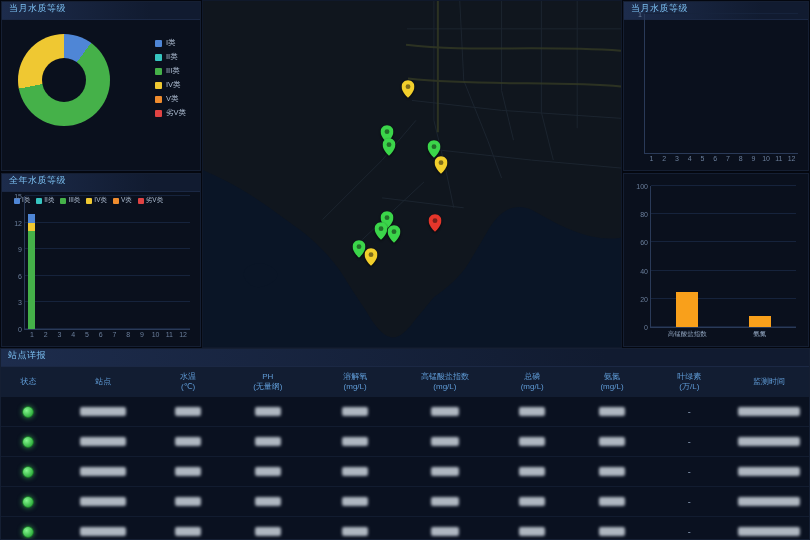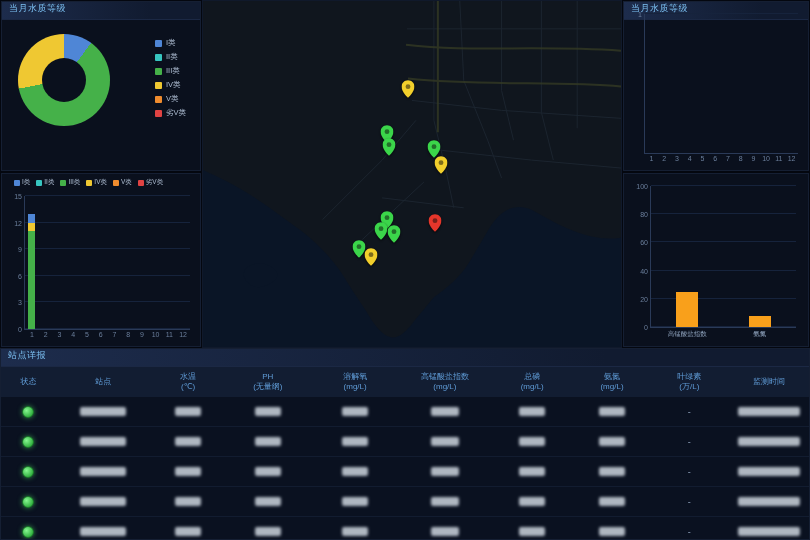--- a/index.html
+++ b/index.html
@@ -85,20 +85,23 @@
         </div>
         <div class="lg-item">
           <span class="sw" style="background: rgb(224, 67, 67);"></span>
           <span class="lg-tx">劣V类</span>
         </div>
       </div>
   </div>
 </section>
 
 <section class="panel" id="p-year">
+  <header class="panel-hd">
+    <span class="hd-txt">全年水质等级</span>
+  </header>
   <div class="legend-h" id="year-legend">
       <div class="lg-item">
         <span class="sw" style="background: rgb(79, 134, 214);"></span>
         <span class="lg-tx">I类</span>
       </div>
       <div class="lg-item">
         <span class="sw" style="background: rgb(55, 197, 192);"></span>
         <span class="lg-tx">II类</span>
       </div>
       <div class="lg-item">

